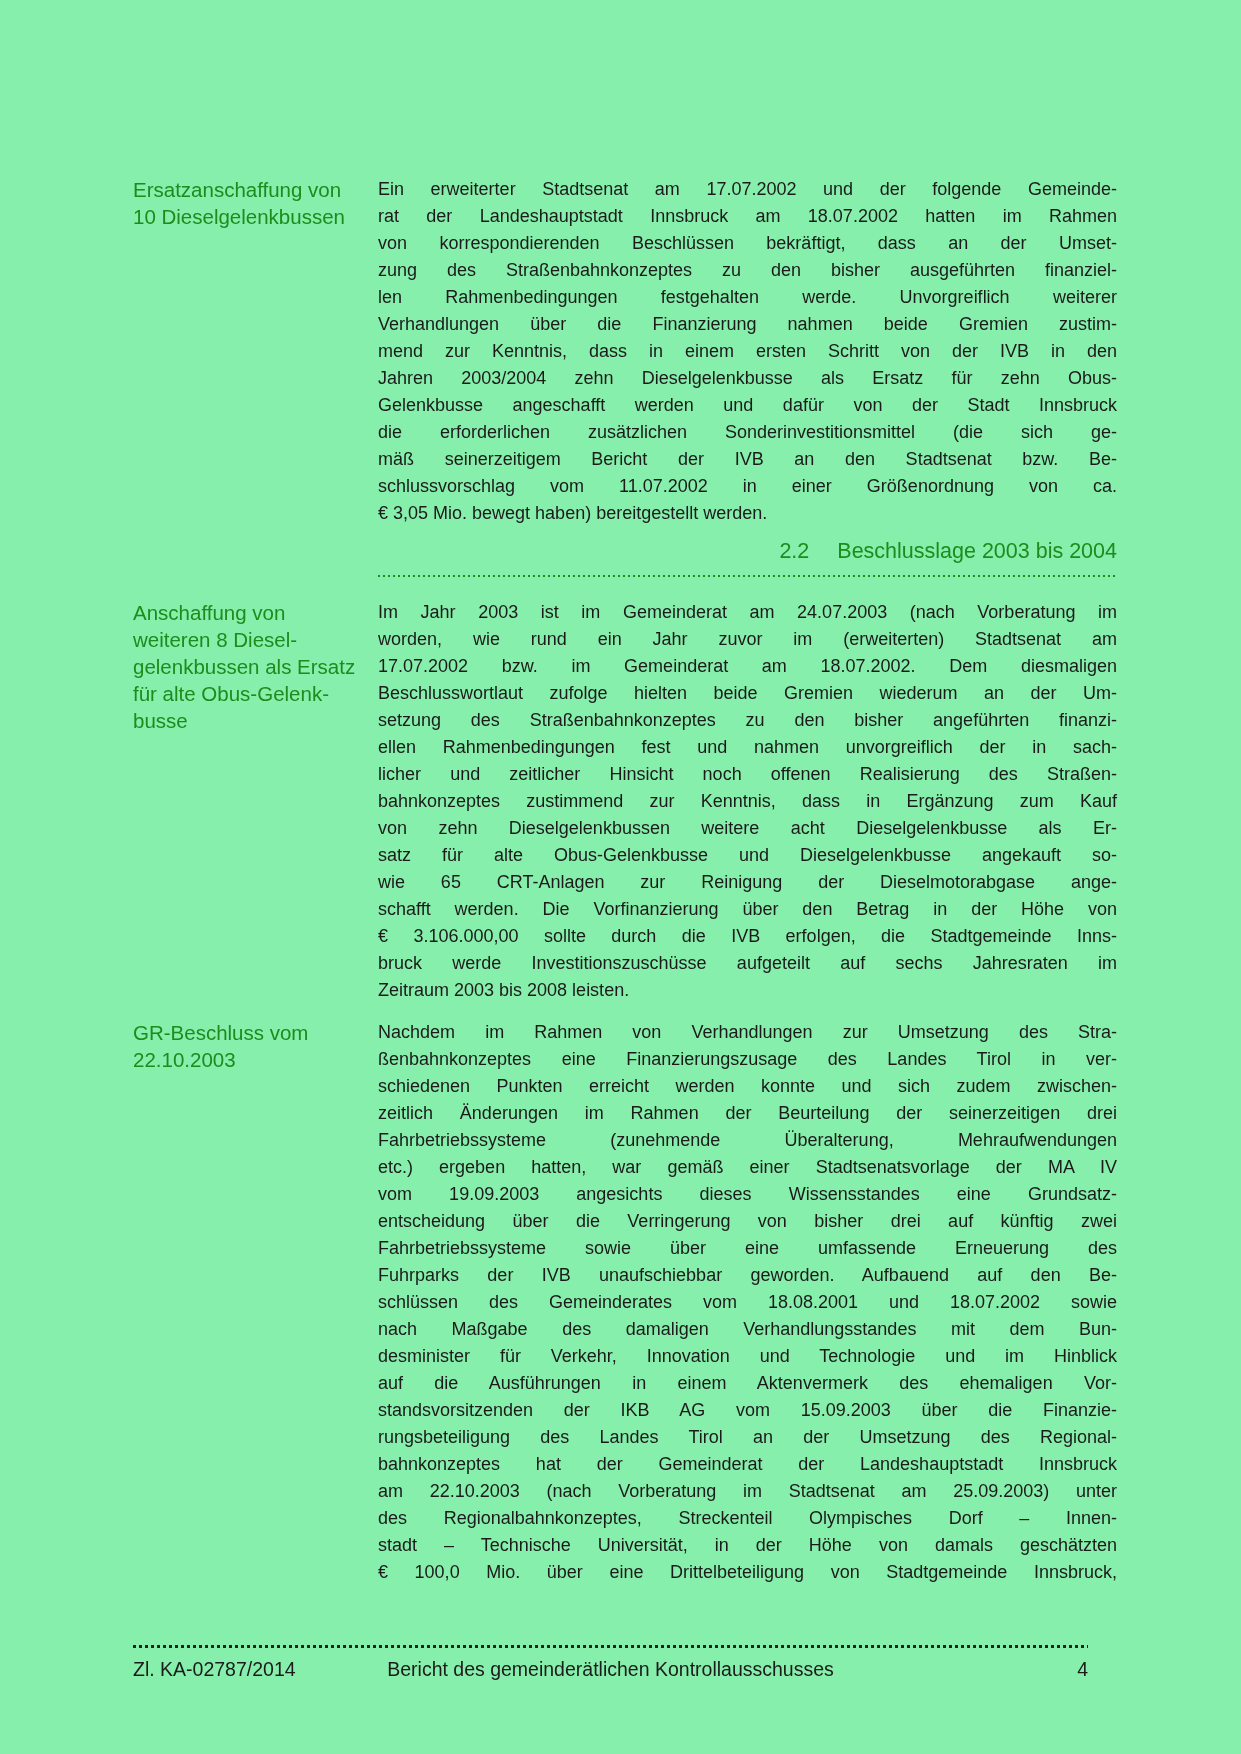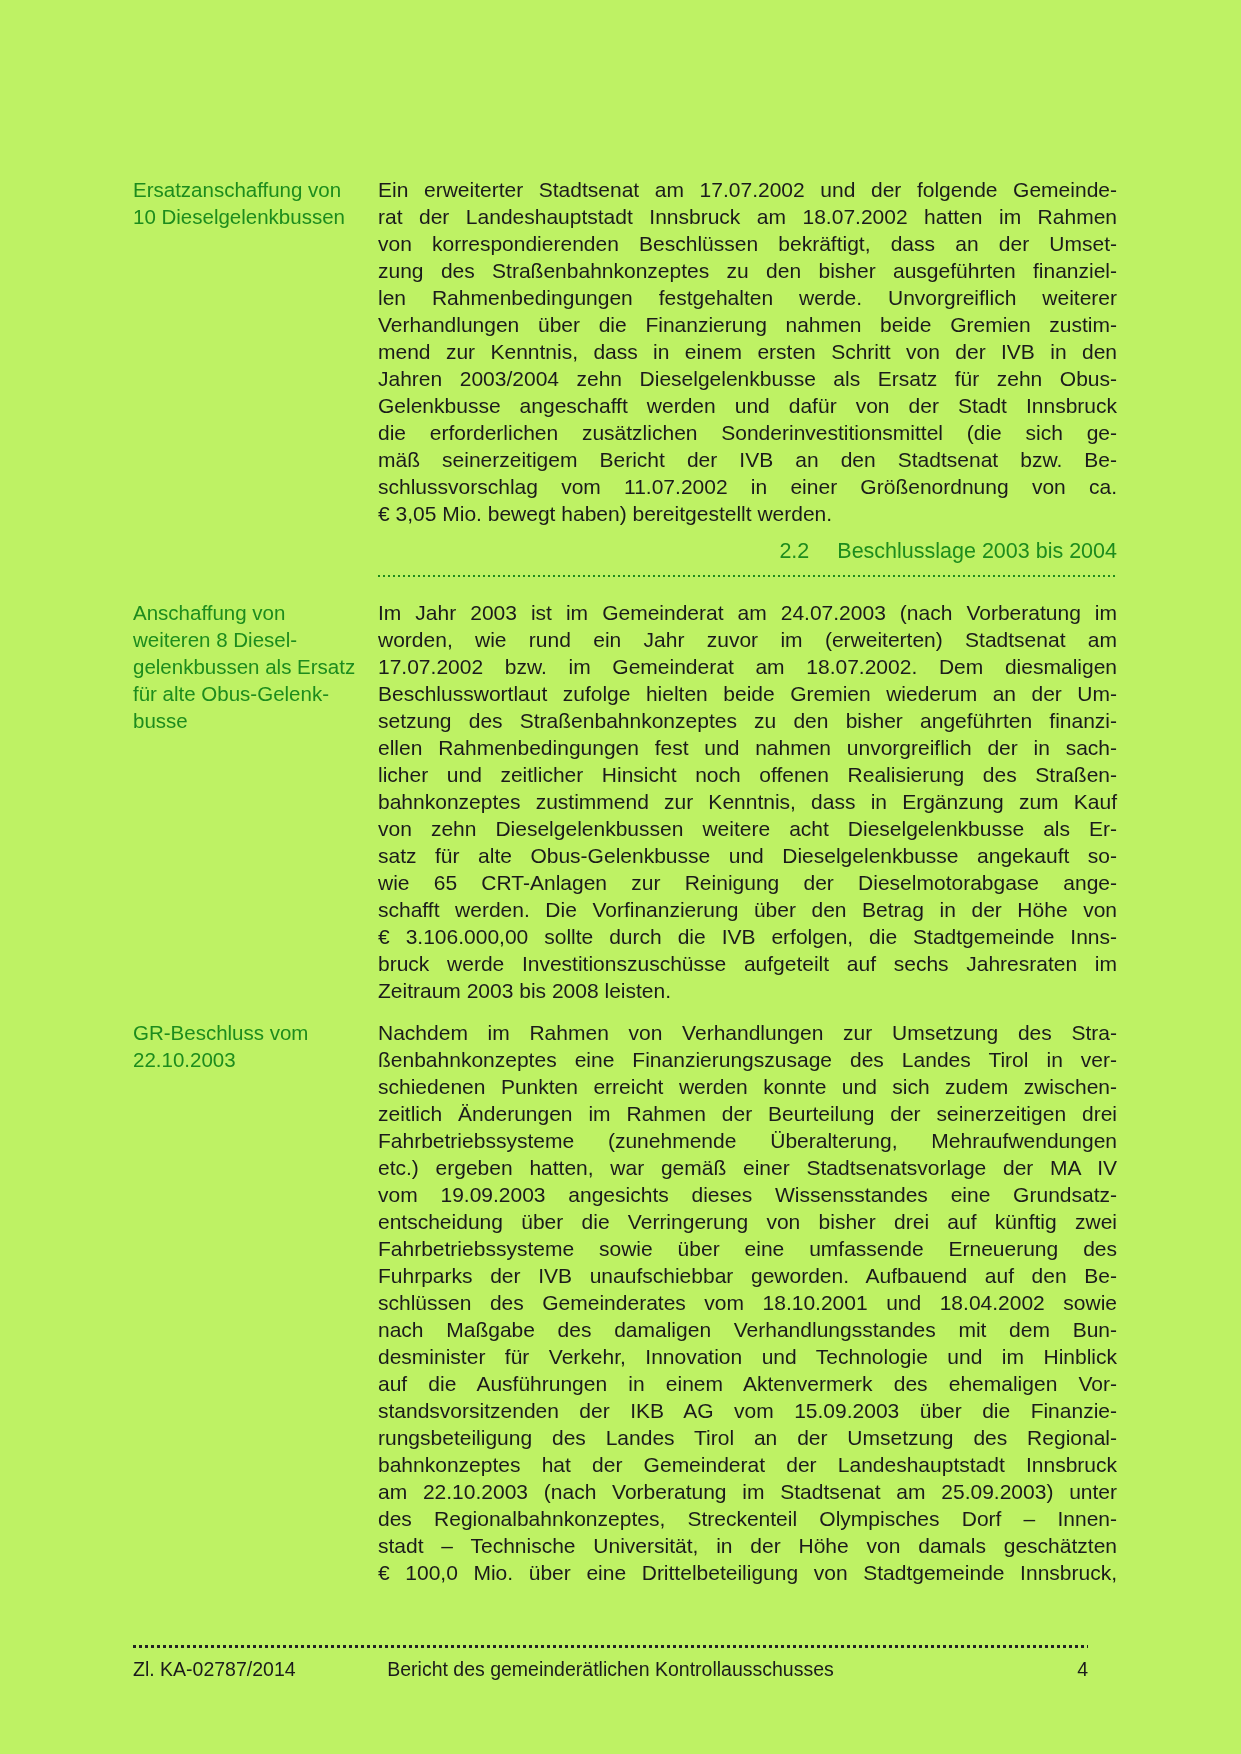--- a/index.html
+++ b/index.html
@@ -1,27 +1,27 @@
 <!DOCTYPE html>
 <html lang="de" style="--green: #1d8c1d; --text: #1b1b1b;"><head>
 <meta charset="utf-8">
 <style>
   :root { --green:#1d8c1d; --text:#1b1b1b; }
   html,body { margin:0; padding:0; background:#ffffff; }
   .page {
-    position:relative; width:1241px; height:1754px; background:#bef264;
+    position:relative; width:1241px; height:1754px; background:#86efac;
     font-family:"Liberation Sans","DejaVu Sans",sans-serif; color:var(--text);
     overflow:hidden;
   }
   .content { position:absolute; top:176px; left:133px; width:984px; }
   .row { display:flex; align-items:flex-start; }
   .label-col { width:245px; flex:0 0 245px; }
   .body-col  { width:739px; flex:0 0 739px; }
   .label-line { font-size:20.5px; line-height:27px; color:var(--green); }
-  .jline { font-size:21px; line-height:27px; text-align:justify; text-align-last:justify; white-space:normal; }
+  .jline { font-size:18px; line-height:27px; text-align:justify; text-align-last:justify; white-space:normal; }
   .jline.flush { text-align-last:left; }
   .heading-cell { text-align:right; color:var(--green); font-size:21.5px; line-height:27px; }
   .heading-cell .sec-num { margin-right:28px; }
   .dotline {
     height:2px; margin-top:10px;
     background-image:repeating-linear-gradient(to right, var(--green) 0, var(--green) 2px, transparent 2px, transparent 5px);
   }
   .footer { position:absolute; left:133px; top:1645px; width:955px; }
   .footer-line {
     height:3px;
@@ -100,21 +100,21 @@
           <div class="jline">Nachdem im Rahmen von Verhandlungen zur Umsetzung des Stra-</div>
           <div class="jline">ßenbahnkonzeptes eine Finanzierungszusage des Landes Tirol in ver-</div>
           <div class="jline">schiedenen Punkten erreicht werden konnte und sich zudem zwischen-</div>
           <div class="jline">zeitlich Änderungen im Rahmen der Beurteilung der seinerzeitigen drei</div>
           <div class="jline">Fahrbetriebssysteme (zunehmende Überalterung, Mehraufwendungen</div>
           <div class="jline">etc.) ergeben hatten, war gemäß einer Stadtsenatsvorlage der MA IV</div>
           <div class="jline">vom 19.09.2003 angesichts dieses Wissensstandes eine Grundsatz-</div>
           <div class="jline">entscheidung über die Verringerung von bisher drei auf künftig zwei</div>
           <div class="jline">Fahrbetriebssysteme sowie über eine umfassende Erneuerung des</div>
           <div class="jline">Fuhrparks der IVB unaufschiebbar geworden. Aufbauend auf den Be-</div>
-          <div class="jline">schlüssen des Gemeinderates vom 18.10.2001 und 18.04.2002 sowie</div>
+          <div class="jline">schlüssen des Gemeinderates vom 18.08.2001 und 18.07.2002 sowie</div>
           <div class="jline">nach Maßgabe des damaligen Verhandlungsstandes mit dem Bun-</div>
           <div class="jline">desminister für Verkehr, Innovation und Technologie und im Hinblick</div>
           <div class="jline">auf die Ausführungen in einem Aktenvermerk des ehemaligen Vor-</div>
           <div class="jline">standsvorsitzenden der IKB AG vom 15.09.2003 über die Finanzie-</div>
           <div class="jline">rungsbeteiligung des Landes Tirol an der Umsetzung des Regional-</div>
           <div class="jline">bahnkonzeptes hat der Gemeinderat der Landeshauptstadt Innsbruck</div>
           <div class="jline">am 22.10.2003 (nach Vorberatung im Stadtsenat am 25.09.2003) unter</div>
           <div class="jline">des Regionalbahnkonzeptes, Streckenteil Olympisches Dorf – Innen-</div>
           <div class="jline">stadt – Technische Universität, in der Höhe von damals geschätzten</div>
           <div class="jline">€ 100,0 Mio. über eine Drittelbeteiligung von Stadtgemeinde Innsbruck,</div>

